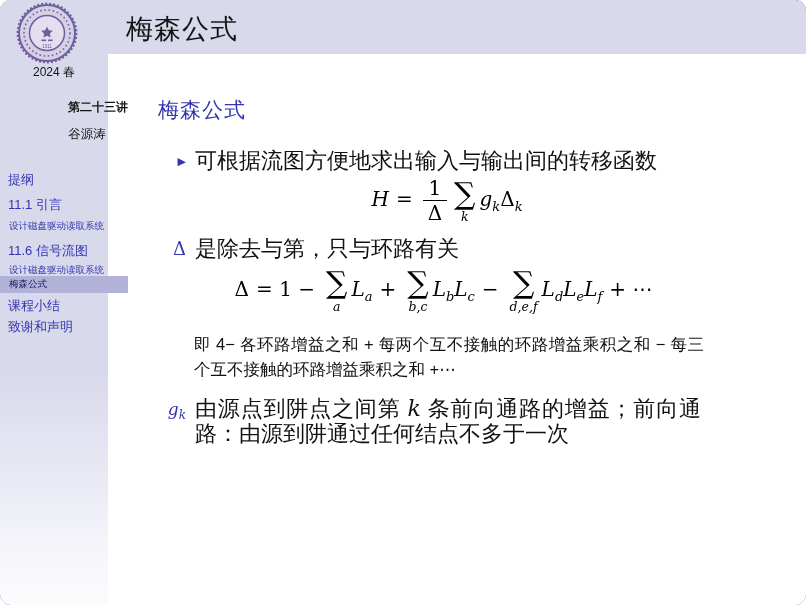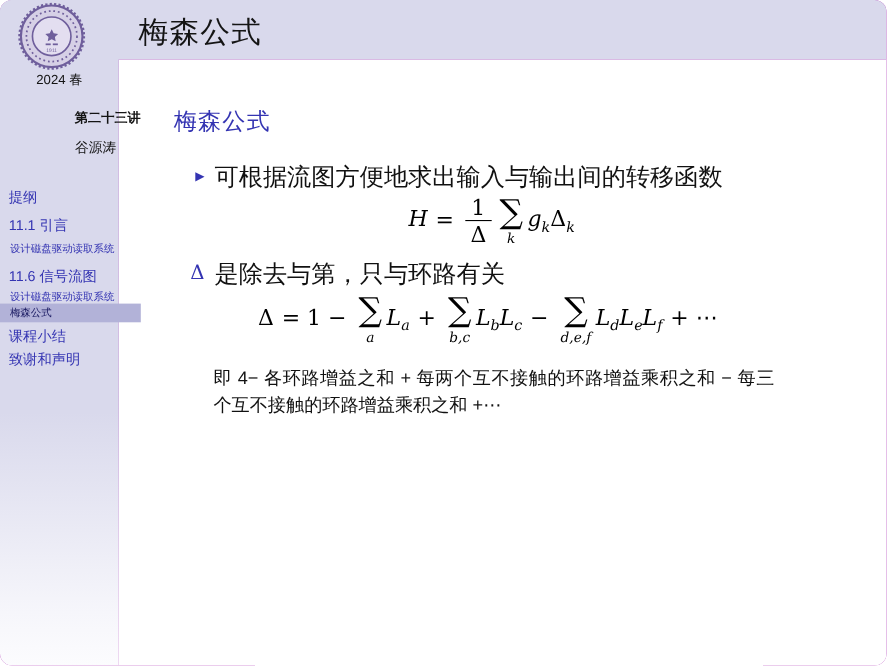--- a/index.html
+++ b/index.html
@@ -111,16 +111,20 @@
       <div class="marker-col delta-marker">Δ</div>
       <div class="text-col">是除去与第，只与环路有关</div>
     </div>
 
     <div class="formula" style="top:213px">
       <span>Δ</span><span class="f-op">= 1 −</span><span class="bigsum"><span class="sig">∑</span><span class="lim">a</span></span><span class="f-it">L</span><sub class="ms">a</sub><span class="f-op">+</span><span class="bigsum"><span class="sig">∑</span><span class="lim">b,c</span></span><span class="f-it">L</span><sub class="ms">b</sub><span class="f-it">L</span><sub class="ms">c</sub><span class="f-op">−</span><span class="bigsum"><span class="sig">∑</span><span class="lim">d,e,f</span></span><span class="f-it">L</span><sub class="ms">d</sub><span class="f-it">L</span><sub class="ms">e</sub><span class="f-it">L</span><sub class="ms">f</sub><span class="f-op">+ ⋯</span>
     </div>
 
     <div class="para" style="top:278px">即 4− 各环路增益之和 + 每两个互不接触的环路增益乘积之和 − 每三个互不接触的环路增益乘积之和 +⋯</div>
 
+    <div class="row" style="top:343px">
+      <div class="marker-col mathlabel"><span class="it">g</span><sub>k</sub></div>
+      <div class="text-col"><span>由源点到阱点之间第 </span><span class="kvar">k</span><span> 条前向通路的增益；前向通路：由源到阱通过任何结点不多于一次</span></div>
+    </div>
 
 
   </main>
 </div>
 
 </body></html>

